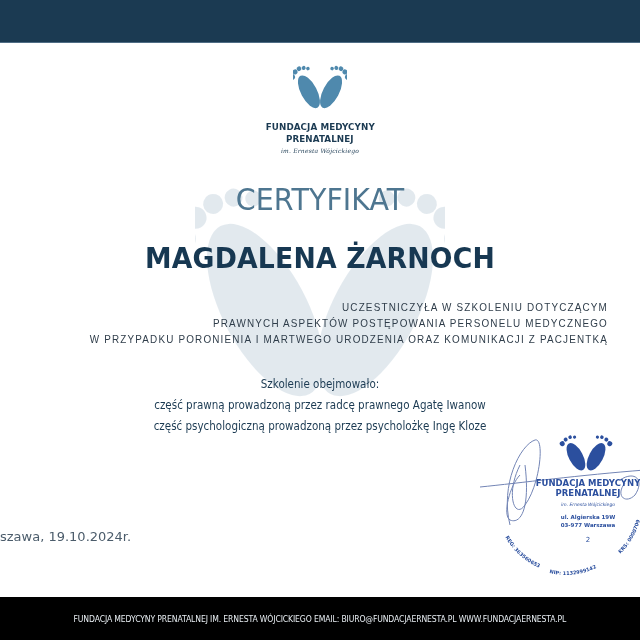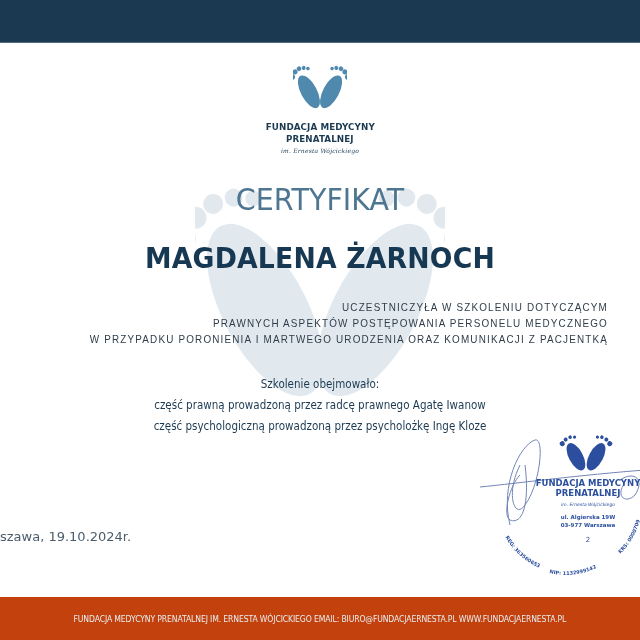--- a/index.html
+++ b/index.html
@@ -5,21 +5,21 @@
     * { margin: 0; padding: 0; box-sizing: border-box; }
     html, body { width: 640px; height: 640px; overflow: hidden; background: #ffffff; }
     body { position: relative; font-family: "Liberation Sans", sans-serif; }
 
     .top-bar {
       position: absolute; left: 0; top: 0; width: 640px; height: 43px;
       background: #1b3a52; border-bottom: 1px solid #4f6d85;
     }
     .footer-bar {
       position: absolute; left: 0; top: 597px; width: 640px; height: 43px;
-      background: #c2410c; display: flex; align-items: center; justify-content: center;
+      background: #000000; display: flex; align-items: center; justify-content: center;
     }
     .footer-text {
       color: #e8eef3; font-family: "DejaVu Sans", sans-serif; font-size: 8.3px;
       letter-spacing: -0.15px; white-space: nowrap; transform: scaleX(0.93);
     }
 
     .watermark {
       position: absolute; left: 195px; top: 160px; width: 250px; height: 315px;
       opacity: 0.13;
     }

